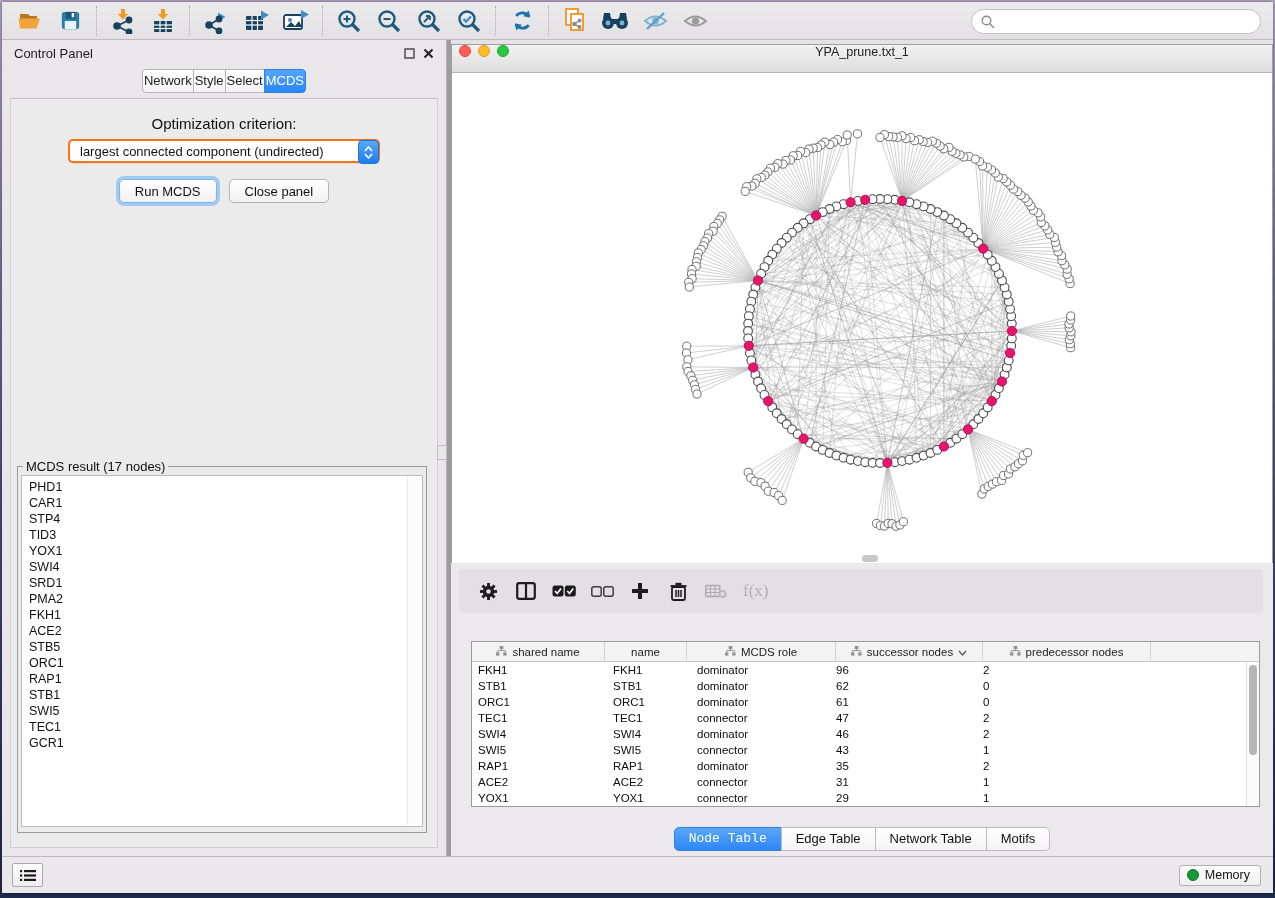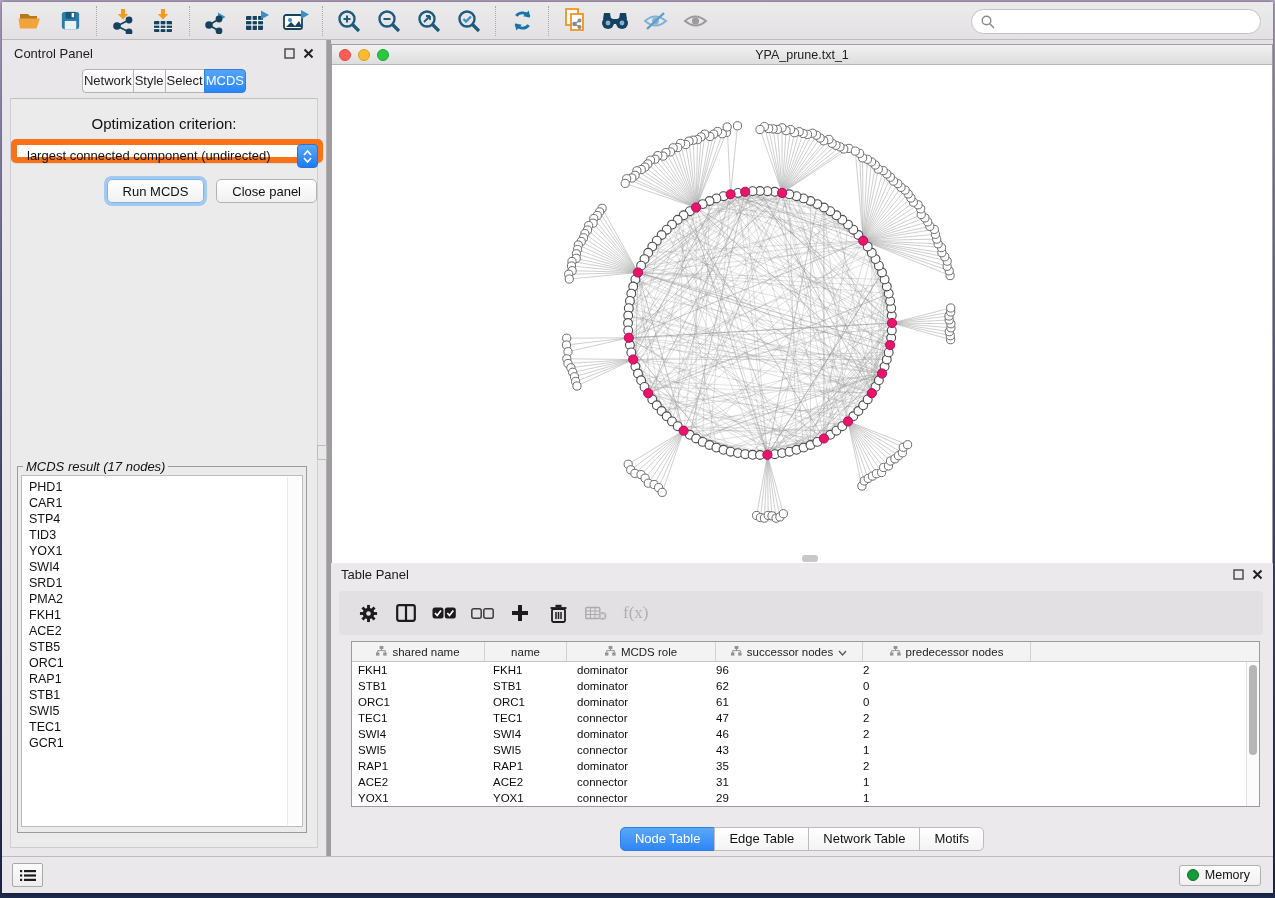--- a/index.html
+++ b/index.html
@@ -22,78 +22,78 @@
   .tb-sep { width:1px; height:30px; margin:0 6px; border-left:1px dotted #aaa; }
   .search-wrap {
     position:absolute; right:12px; top:7px; width:290px; height:25px;
     background:#fff; border:1px solid #c3c3c3; border-radius:13px;
     display:flex; align-items:center; padding-left:9px;
   }
   .search-wrap input { border:none; outline:none; flex:1; font-size:12px; background:transparent; margin-left:5px; }
   
   .main { position:absolute; left:0; top:38px; width:100%; height:816px; display:flex; }
   
-  .control-panel { width:325px; background:#e9e7e9; position:relative; border-right:1px solid #b0aeb0; }
+  .control-panel { width:445px; background:#e9e7e9; position:relative; border-right:1px solid #b0aeb0; }
   .cp-header { height:26px; display:flex; align-items:center; padding:0 12px; }
   .cp-title { font-size:13px; color:#1c1c1c; }
   .cp-header .win-ctl { margin-left:auto; display:flex; gap:8px; align-items:center; }
   .cp-tabs { display:flex; justify-content:center; margin-top:3px; }
   .cp-tab {
     font-size:13px; color:#222; background:linear-gradient(#ffffff,#f3f3f3);
     border:1px solid #b4b4b4; padding:3px 1px 4px; margin-left:-1px; cursor:default;
   }
   .cp-tab:first-child { border-radius:4px 0 0 4px; margin-left:0; }
   .cp-tab:last-child { border-radius:0 4px 4px 0; }
   .cp-tab.active { background:linear-gradient(#55a5fc,#2a86f8); color:#fff; border-color:#2f7fe0; }
   .cp-body {
     position:absolute; left:8px; right:8px; top:58px; bottom:8px;
     background:#ecebec; border:1px solid #cfcdcf; border-top-color:#c2c0c2;
   }
   .opt-label { text-align:center; font-size:15px; color:#111; margin-top:16px; }
   .select-box {
     position:relative; width:312px; height:24px; margin:7px auto 16px;
-    background:#fff; border:6px solid #f97316; border-radius:5px;
+    background:#fff; border:2px solid #f97316; border-radius:5px;
     font-size:13px; color:#111; line-height:22px; padding-left:10px;
     box-shadow:0 1px 1px rgba(0,0,0,.08);
   }
   .select-stepper {
     position:absolute; right:-1px; top:-1px; width:21px; height:24px;
     background:linear-gradient(#5aa8fc,#1d7af1); border-radius:4px; border:1px solid #2574d8;
     display:flex; flex-direction:column; align-items:center; justify-content:center; gap:1px;
   }
-  .btn-row { display:flex; justify-content:flex-end; gap:12px; margin-top:12px; }
+  .btn-row { display:flex; justify-content:center; gap:12px; margin-top:12px; }
   .push-btn {
     height:24px; padding:0 15px; font-size:13px; color:#111;
     background:linear-gradient(#ffffff,#f1f1f1); border:1px solid #b3b3b3; border-radius:5px; cursor:default;
   }
   .push-btn.focused { box-shadow:0 0 0 3px rgba(110,180,250,.6); border-color:#7fb2e8; }
   fieldset.mcds-result {
     margin:256px 10px 0 6px; border:1px solid #9b9b9b; height:374px; background:transparent; padding:1px 3px 3px;
   }
-  fieldset.mcds-result legend { font-size:13px; color:#111; padding:0 3px; margin-left:2px;font-style:italic; }
+  fieldset.mcds-result legend { font-size:13px; color:#111; padding:0 3px; margin-left:2px; }
   .result-list {
     background:#fff; border:1px solid #bcbcbc; height:352px; position:relative;
     font-size:12.5px; color:#111; line-height:16px; padding:3px 0 0 7px; overflow:hidden;
   }
   .result-item { height:16px; }
   .result-vtrack { position:absolute; top:1px; bottom:1px; right:1px; width:14px; background:#fcfcfc; border-left:1px solid #e8e8e8; }
   
   .divider { width:4px; background:#9e9c9e; position:relative; }
   .divider .grip {
     position:absolute; left:-10px; top:405px; width:10px; height:15px;
     background:#e8e8e8; border:1px solid #bdbdbd;
   }
   
   .right-col { flex:1; display:flex; flex-direction:column; background:#e4e2e4; }
   
   .network-window { height:523px; position:relative; background:#e4e2e4; }
   .net-frame { position:absolute; left:0; right:0; top:4px; bottom:0; border:1px solid #9f9f9f; border-bottom:none; display:flex; flex-direction:column; }
   .net-titlebar {
-    height:20px; background:linear-gradient(#f2f2f2,#dddddd); border-bottom:1px solid #b5b5b5;
-    display:flex; align-items:center; position:relative;
+    height:28px; background:linear-gradient(#f2f2f2,#dddddd); border-bottom:1px solid #b5b5b5;
+    display:flex; position:relative;
   }
   .traffic { display:flex; gap:7px; margin-left:7px; }
   .traffic span { width:12px; height:12px; border-radius:50%; display:block; }
   .tl-red { background:#ff5f57; border:1px solid #e0443e; }
   .tl-yellow { background:#febc2e; border:1px solid #d89e24; }
   .tl-green { background:#28c840; border:1px solid #1ca630; }
   .net-title { position:absolute; left:0; right:0; text-align:center; font-size:12.5px; color:#222; }
   .net-canvas { flex:1; background:#fff; position:relative; overflow:hidden; }
   .h-thumb { position:absolute; left:50%; bottom:1px; width:16px; height:7px; background:#c8c8c8; border-radius:3px; }
   
@@ -122,21 +122,21 @@
   .t-cell { font-size:11.5px; color:#0c0c0c; line-height:16px; white-space:nowrap; overflow:hidden; }
   .c-left6 { padding-left:6px; } .c-left8 { padding-left:8px; } .c-left10 { padding-left:10px; }
   .c-right { text-align:left; padding-right:10px; }
   .t-vscroll { position:absolute; right:0; top:20px; bottom:0; width:13px; background:#fbfbfb; border-left:1px solid #e2e2e2; }
   .t-vthumb { position:absolute; left:2px; right:2px; top:3px; height:90px; background:#b6b6b6; border-radius:5px; }
   .tp-tabs { position:absolute; left:0; right:0; bottom:5px; display:flex; justify-content:center; }
   .tp-tab {
     font-size:13px; color:#111; background:linear-gradient(#ffffff,#f4f4f4);
     border:1px solid #bcbcbc; padding:3px 14px 4px; margin-left:-1px; cursor:default;
   }
-  .tp-tab:first-child { border-radius:5px 0 0 5px; margin-left:0; }
+  .tp-tab:first-child { border-radius:5px 0 0 5px; margin-left:0;font-family:Liberation Mono, monospace; }
   .tp-tab:last-child { border-radius:0 5px 5px 0; }
   .tp-tab.active { background:linear-gradient(#5aa7fa,#2e86f6); color:#fff; border-color:#2f7fe0; }
   
   .statusbar {
     position:absolute; left:0; bottom:0; width:100%; height:37px;
     background:#eae8ea; border-top:1px solid #bdbbbd; display:flex; align-items:center;
   }
   .menu-btn {
     width:31px; height:24px; margin-left:10px; background:linear-gradient(#fcfcfc,#ededed);
     border:1px solid #a9a9a9; border-radius:2px; display:flex; align-items:center; justify-content:center;
@@ -1181,31 +1181,20 @@
                 <circle cx="491.9" cy="373.5" r="4.6" class="pk" fill="#e8156d"></circle>
                 <circle cx="351.6" cy="365.7" r="4.6" class="pk" fill="#e8156d"></circle>
                 <circle cx="435.4" cy="389.8" r="4.6" class="pk" fill="#e8156d"></circle>
               </svg>
             <div class="h-thumb"></div>
           </div>
         </div>
       </div>
 
       <div class="table-panel">
-        <div class="tp-header">
-          <span class="tp-title">Table Panel</span>
-          <span class="win-ctl">
-            <svg width="11" height="11" viewBox="0 0 11 11">
-                <rect x="1" y="1" width="9" height="9" fill="none" stroke="#444" stroke-width="1.4"></rect>
-              </svg>
-            <svg width="11" height="11" viewBox="0 0 11 11">
-                <path d="M1.5 1.5l8 8M9.5 1.5l-8 8" stroke="#222" stroke-width="2"></path>
-              </svg>
-          </span>
-        </div>
         <div class="tp-toolbar">
           <span class="tp-tbtn">
             <svg width="19" height="19" viewBox="0 0 20 20">
                 <g stroke="#1c1c1c" stroke-width="3">
                   <line x1="10" y1="1" x2="10" y2="19"></line>
                   <line x1="1" y1="10" x2="19" y2="10"></line>
                   <line x1="3.6" y1="3.6" x2="16.4" y2="16.4"></line>
                   <line x1="16.4" y1="3.6" x2="3.6" y2="16.4"></line>
                 </g>
                 <circle cx="10" cy="10" r="6" fill="#1c1c1c"></circle>

